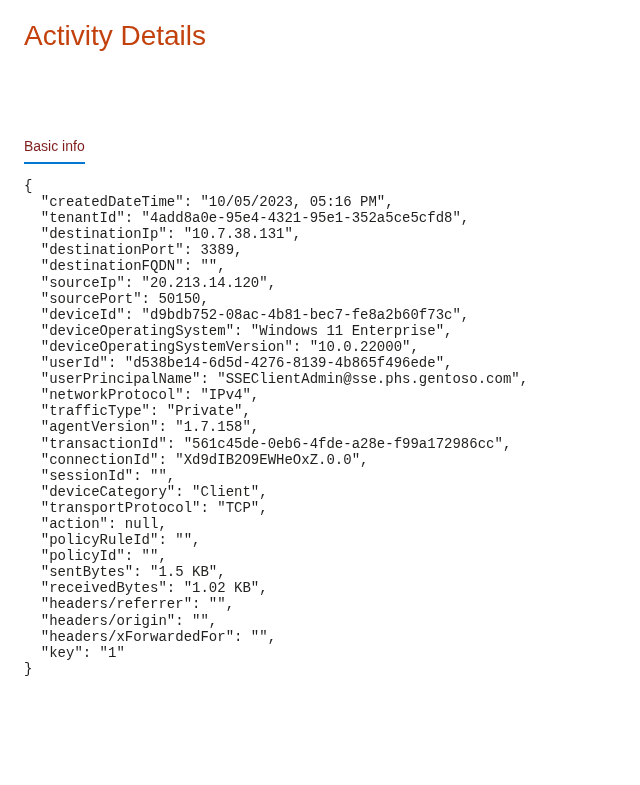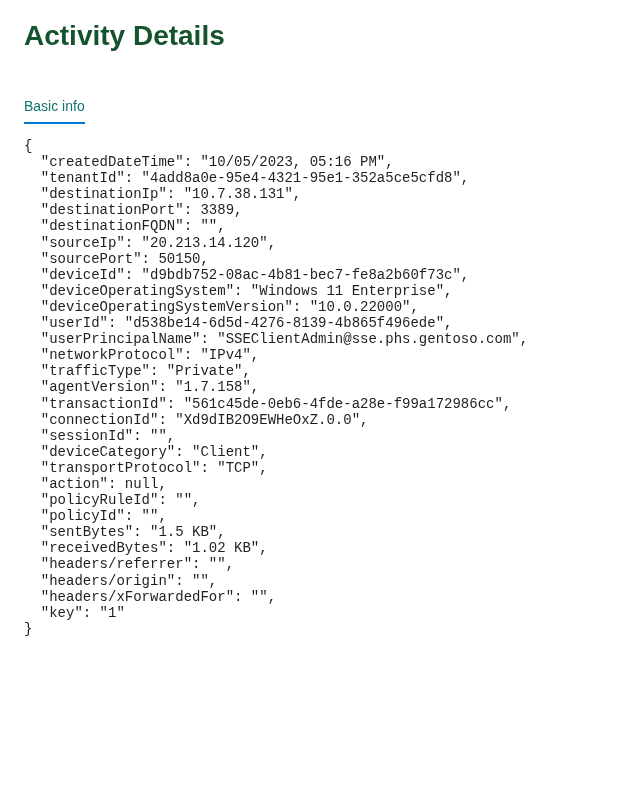--- a/index.html
+++ b/index.html
@@ -4,36 +4,37 @@
   <style>
     body {
       font-family: 'Segoe UI', -apple-system, BlinkMacSystemFont, sans-serif;
       background: #ffffff;
       margin: 0;
       padding: 20px 24px;
       color: #323130;
     }
     .page-title {
       font-size: 28px;
-      font-weight: 700;
-      color: #14532d;
+      font-weight: 400;
+      color: #c2410c;
       margin: 0 0 40px 0;
     }
     .tabs {
       border-bottom: none;
       margin-bottom: 10px;
     }
     .tab {
       display: inline-block;
       padding: 6px 0 8px 0;
       font-size: 14px;
       font-weight: 400;
-      color: #0f766e;
+      color: #7f1d1d;
       cursor: pointer;
       border-bottom: 2.5px solid transparent;
+      margin-top: 40px;
     }
     .tab.active {
       border-bottom-color: #0078d4;
     }
     .json-body {
       font-family: 'MS Gothic', 'Courier New', Consolas, monospace;
       font-size: 14px;
       line-height: 1.15;
       color: #201f1e;
       white-space: pre;

